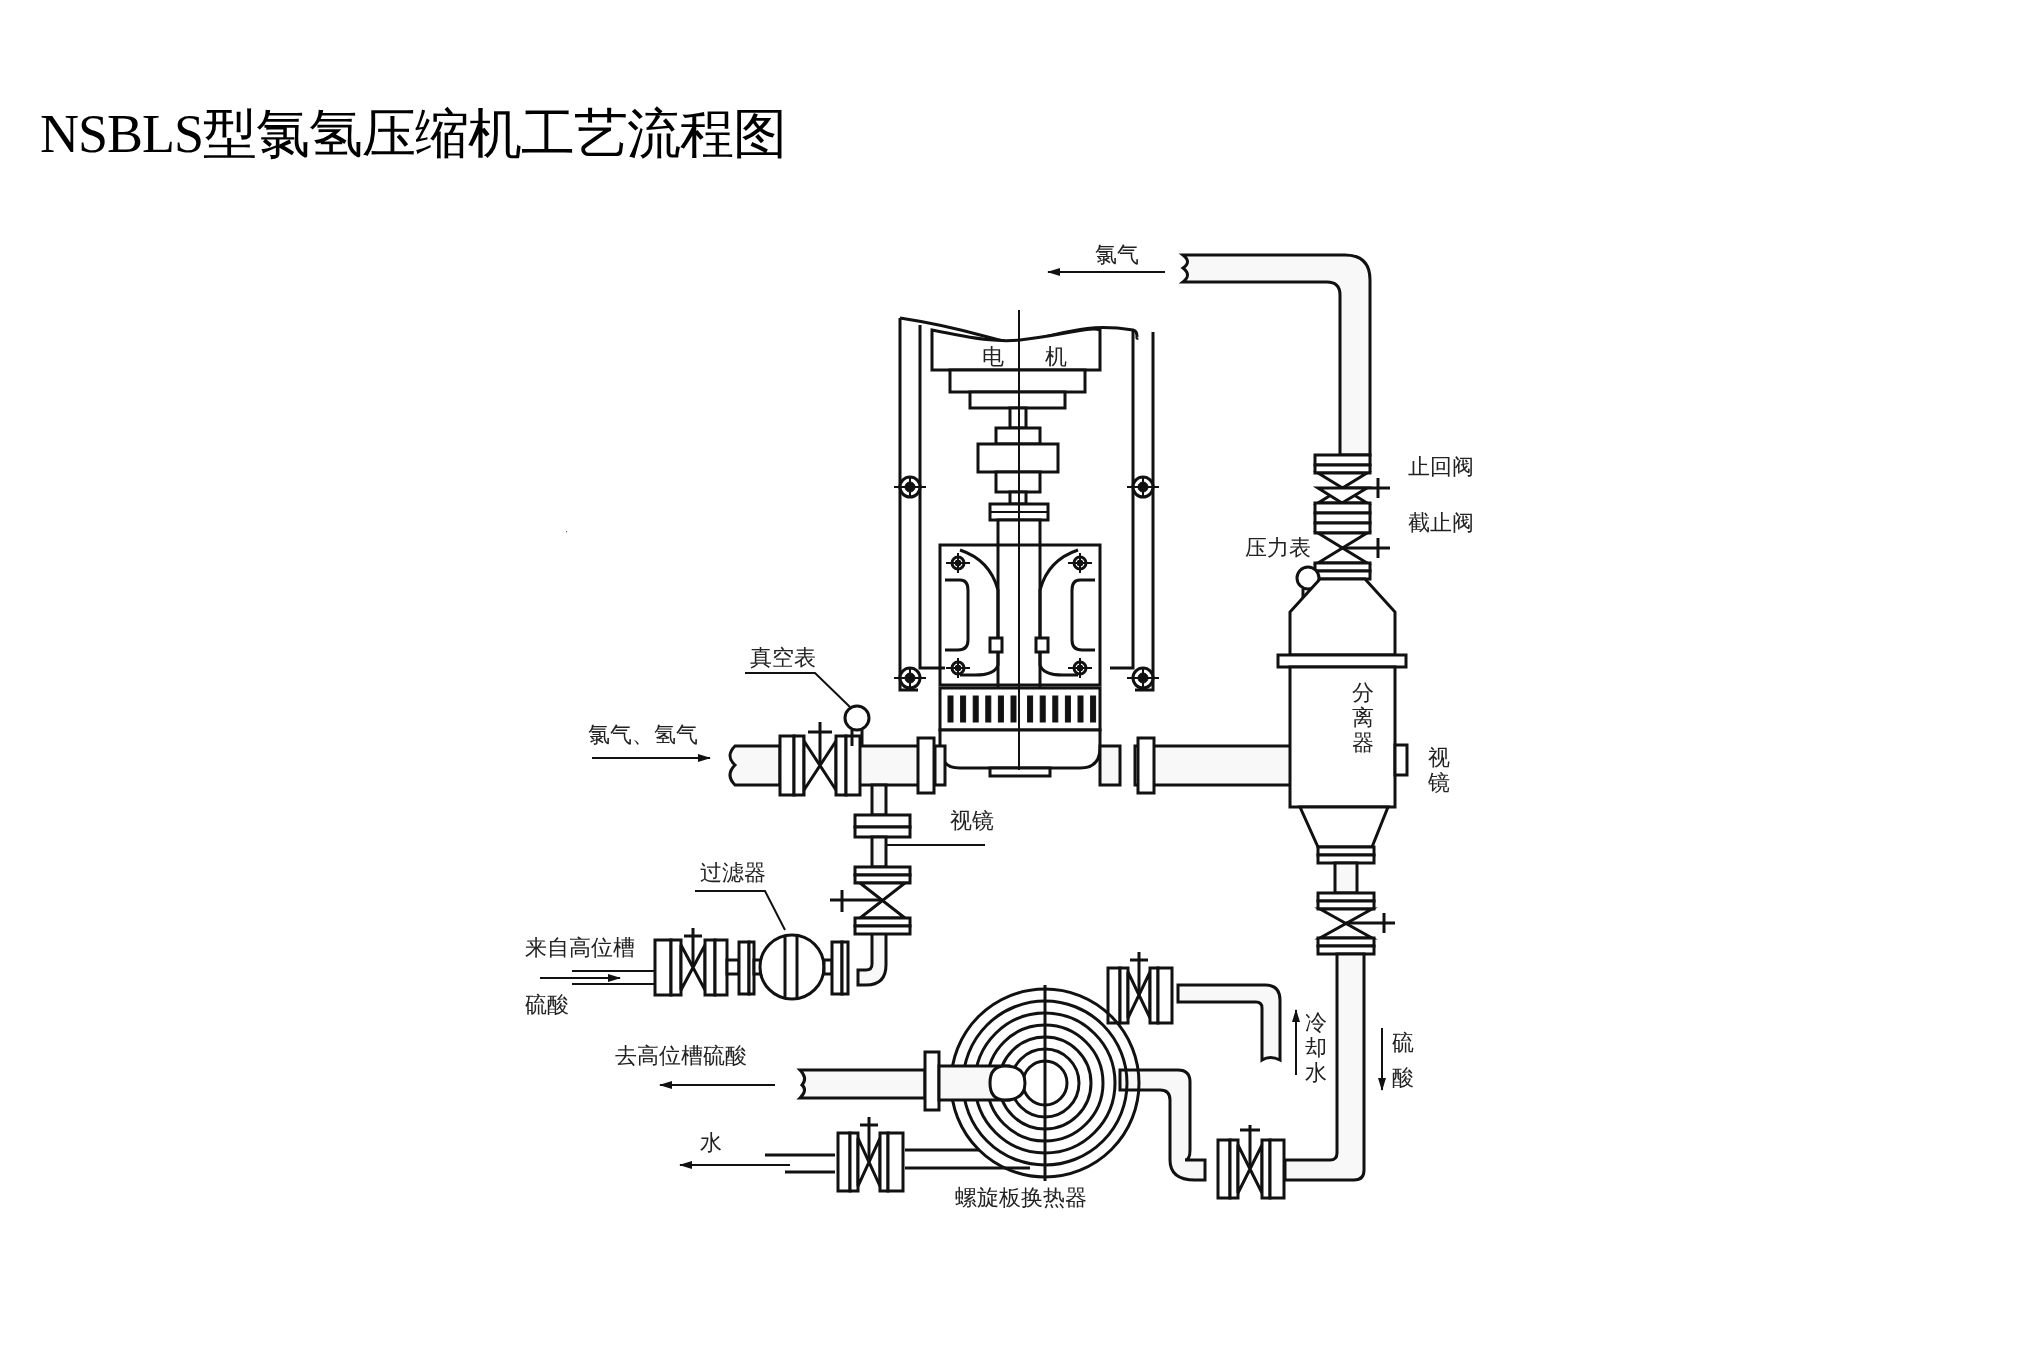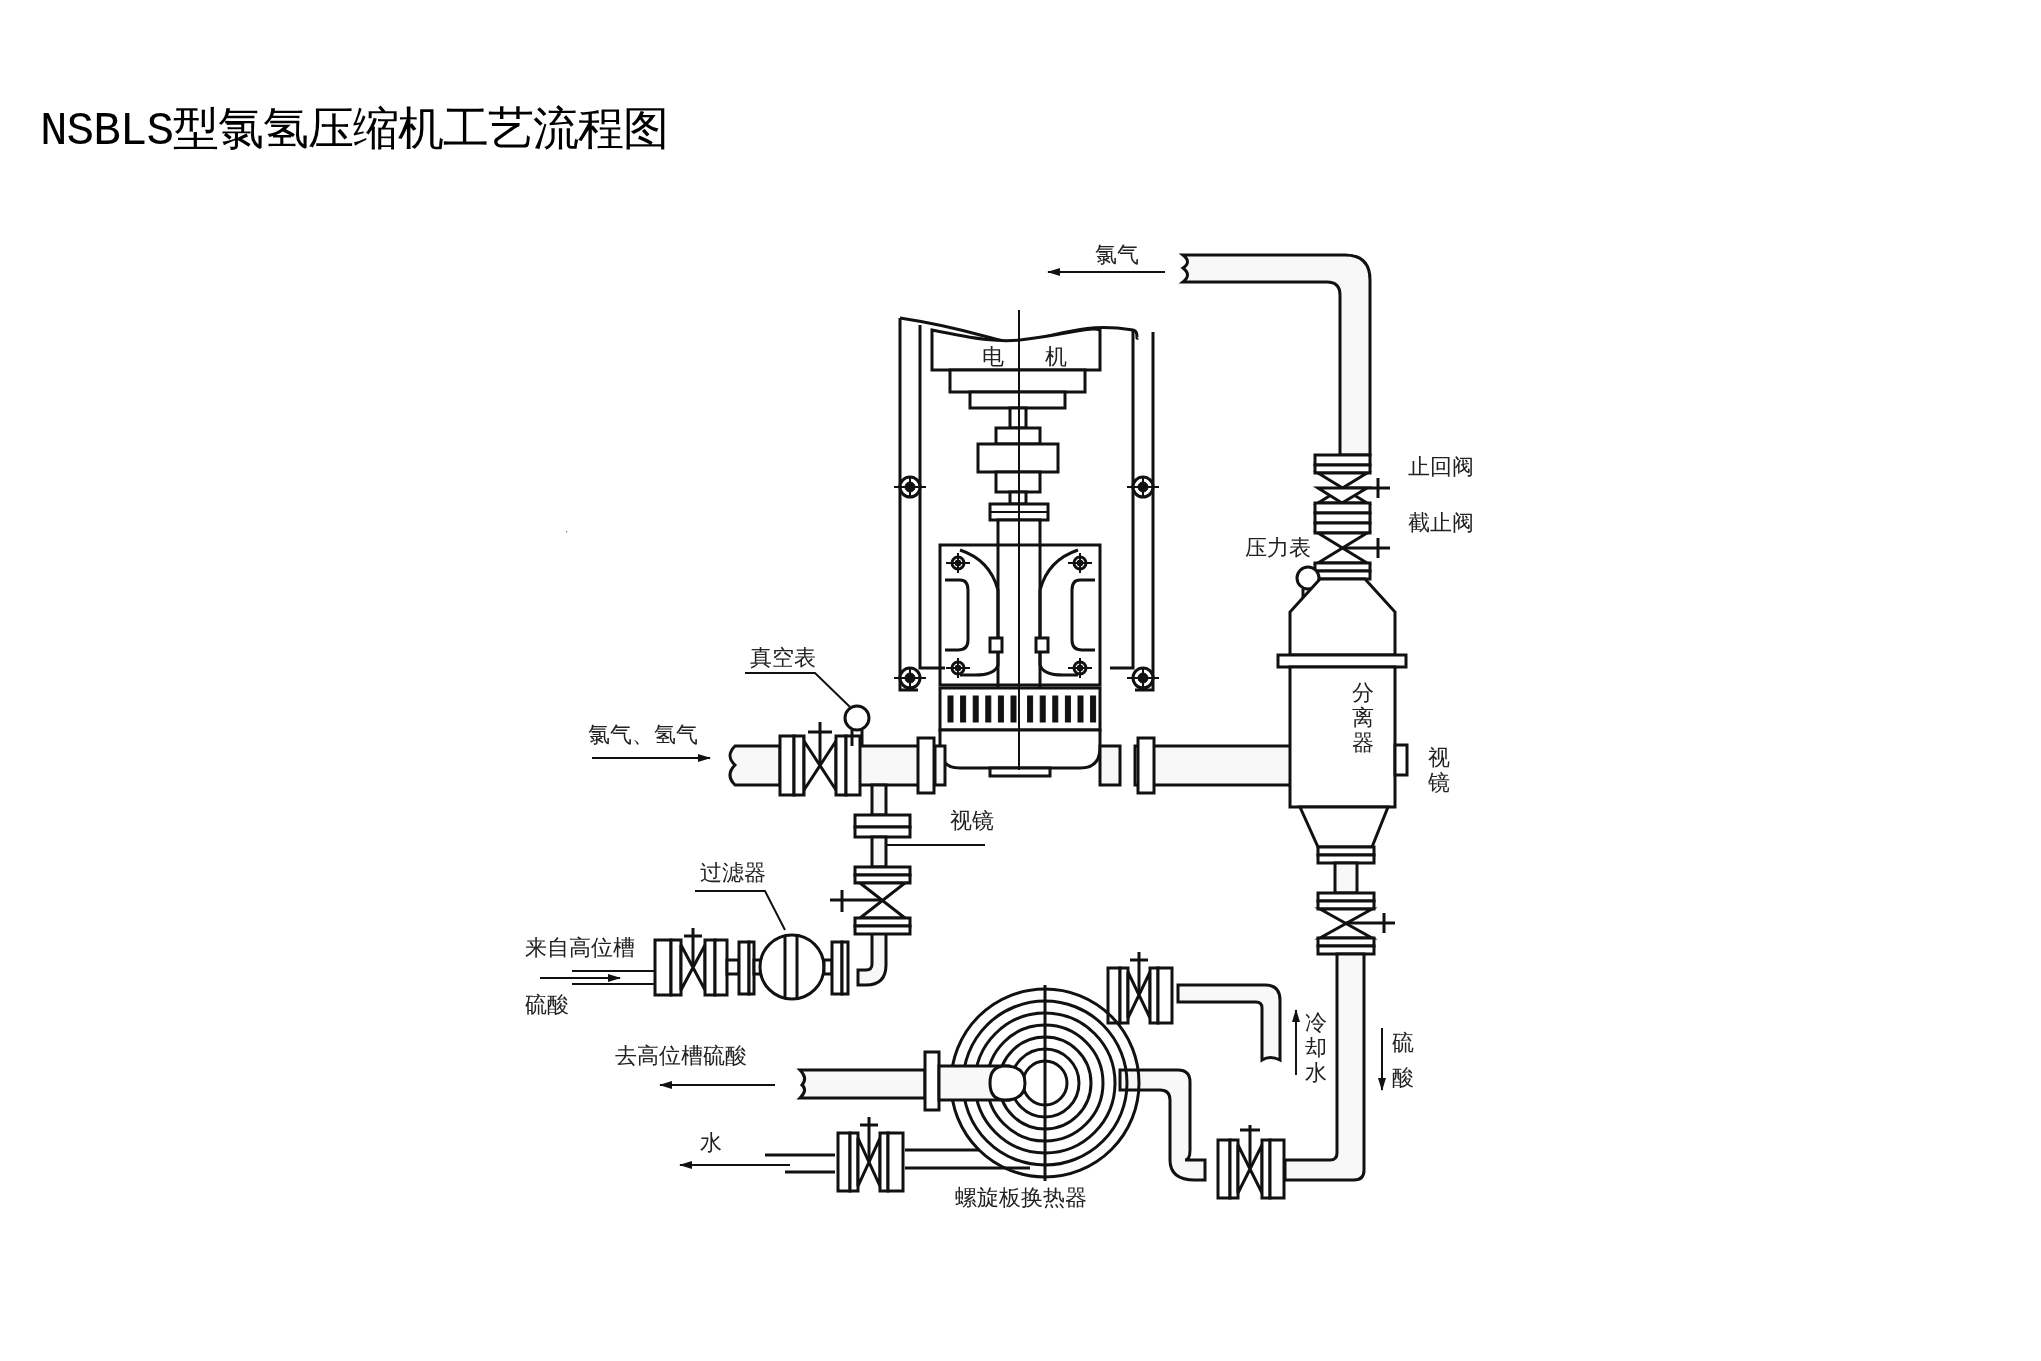--- a/index.html
+++ b/index.html
@@ -1,17 +1,17 @@
 <!DOCTYPE html>
 <html><head>
 <meta charset="utf-8">
 <style>
   html, body { margin: 0; padding: 0; background: #ffffff; }
   body { width: 2041px; height: 1361px; position: relative; overflow: hidden; font-family: "DejaVu Sans", sans-serif; }
-  #page-title { position: absolute; left: 40px; top: 98px; font-size: 46px; color: #000; font-family: Liberation Mono, monospace; letter-spacing: -1px; }
+  #page-title { position: absolute; left: 40px; top: 98px; font-size: 54px; color: #000; font-family: Liberation Serif, serif; letter-spacing: -1px; }
   #diagram { position: absolute; left: 0; top: 0; }
   .pipe { fill: #f8f8f8; stroke: #111; stroke-width: 3; }
   .ln { fill: none; stroke: #111; stroke-width: 3; }
   .thin { fill: none; stroke: #111; stroke-width: 2; }
   .wf { fill: #ffffff; stroke: #111; stroke-width: 3; }
   .dark { fill: #111; stroke: #111; stroke-width: 1; }
   .lbl { font-family: "DejaVu Serif", serif; font-size: 22px; fill: #222; }
   .lbl-b { font-family: "DejaVu Sans", sans-serif; font-size: 22px; fill: #222; }
 </style>
 </head>

